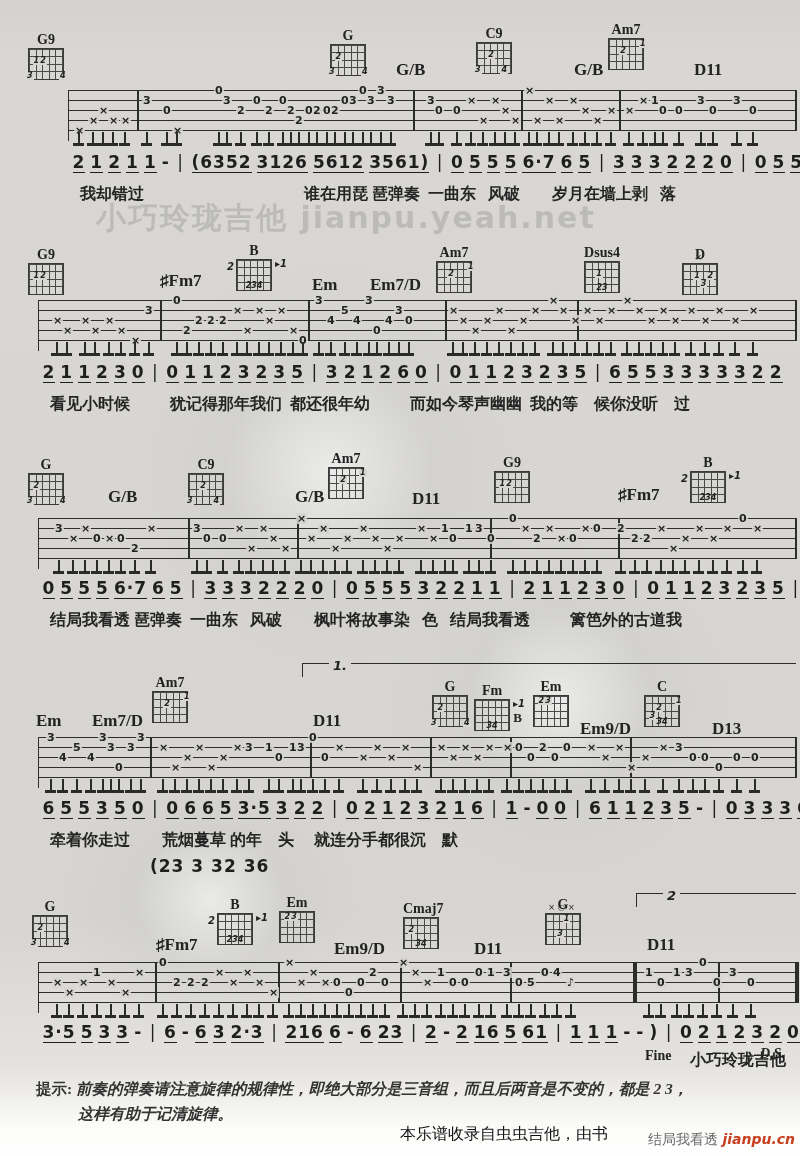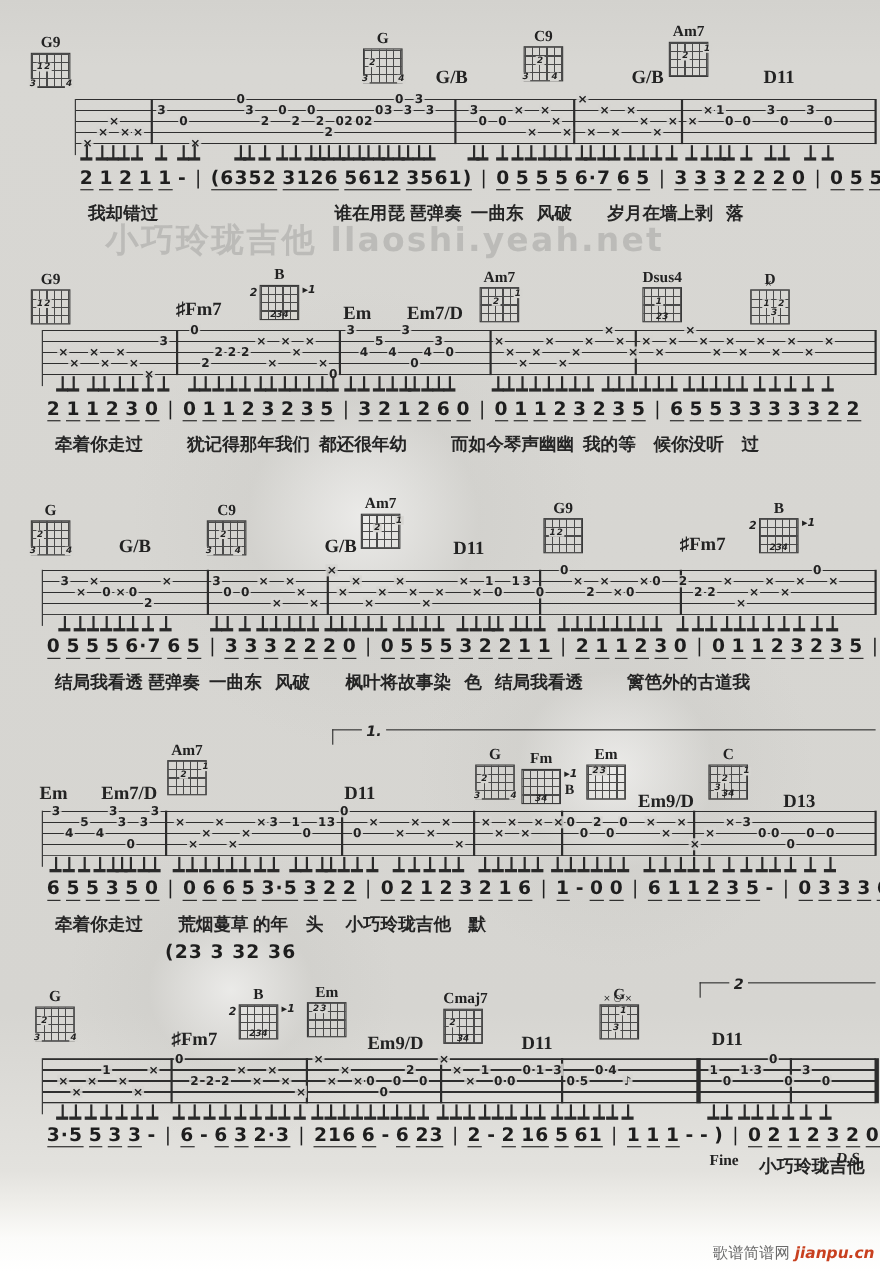--- a/index.html
+++ b/index.html
@@ -43,21 +43,21 @@
   .f-right{position:absolute;left:648px;top:1131px;font-size:14px;color:#6b6b6b;white-space:nowrap;}
   .f-right .url{color:#c8401f;font-weight:700;font-style:italic;}
 </style>
 </head>
 <body>
 
 <div id="page">
   <div class="ghost" style="left:120px;top:260px;width:420px;height:420px;"></div>
   <div class="ghost" style="left:380px;top:520px;width:360px;height:360px;"></div>
   <div class="ghost" style="left:60px;top:760px;width:300px;height:280px;"></div>
-  <div class="wm">小巧玲珑吉他 llaoshi.yeah.net</div>
+  <div class="wm">小巧玲珑吉他 jianpu.yeah.net</div>
 
   <div id="systems">
       <div class="cdwrap" style="left: 28px; top: 48px; position: absolute; height: 32px;">
         <div class="cdlabel">G9</div>
         <div class="diag">
           <div class="dot" style="left: 3.6px; top: 8.4px; position: absolute;">1</div>
           <div class="dot" style="left: 10.2px; top: 8.4px; position: absolute;">2</div>
           <div class="dot" style="left: -3px; top: 23.2px; position: absolute;">3</div>
           <div class="dot" style="left: 30px; top: 23.2px; position: absolute;">4</div>
         </div>
@@ -449,21 +449,21 @@
       <div class="mark" style="left: 714px; top: 305px; position: absolute;">×</div>
       <div class="stem" style="left: 718px; top: 342px; position: absolute;"></div>
       <div class="beam" style="left: 713px; top: 353px; position: absolute;"></div>
       <div class="mark" style="left: 730px; top: 315px; position: absolute;">×</div>
       <div class="stem" style="left: 734px; top: 342px; position: absolute;"></div>
       <div class="beam" style="left: 729px; top: 353px; position: absolute;"></div>
       <div class="mark" style="left: 748px; top: 305px; position: absolute;">×</div>
       <div class="stem" style="left: 752px; top: 342px; position: absolute;"></div>
       <div class="beam" style="left: 747px; top: 353px; position: absolute;"></div>
       <div class="melody" style="left: 40px; top: 362px; position: absolute;"><span class="u">2</span><span class="u">1</span><span class="u">1</span><span class="u">2</span><span class="u">3</span><span class="u">0</span><span class="bar2">|</span><span class="u">0</span><span class="u">1</span><span class="u">1</span><span class="u">2</span><span class="u">3</span><span class="u">2</span><span class="u">3</span><span class="u">5</span><span class="bar2">|</span><span class="u">3</span><span class="u">2</span><span class="u">1</span><span class="u">2</span><span class="u">6</span><span class="u">0</span><span class="bar2">|</span><span class="u">0</span><span class="u">1</span><span class="u">1</span><span class="u">2</span><span class="u">3</span><span class="u">2</span><span class="u">3</span><span class="u">5</span><span class="bar2">|</span><span class="u">6</span><span class="u">5</span><span class="u">5</span><span class="u">3</span><span class="u">3</span><span class="u">3</span><span class="u">3</span><span class="u">3</span><span class="u">2</span><span class="u">2</span></div>
-      <div class="lyrics" style="left: 50px; top: 394px; position: absolute;">牵着你走过          犹记得那年我们  都还很年幼          而如今琴声幽幽  我的等    候你没听    过</div>
+      <div class="lyrics" style="left: 50px; top: 394px; position: absolute;">看见小时候          犹记得那年我们  都还很年幼          而如今琴声幽幽  我的等    候你没听    过</div>
       <div class="cdwrap" style="left: 28px; top: 473px; position: absolute; height: 32px;">
         <div class="cdlabel">G</div>
         <div class="diag">
           <div class="dot" style="left: 3.6px; top: 8.4px; position: absolute;">2</div>
           <div class="dot" style="left: -3px; top: 23.2px; position: absolute;">3</div>
           <div class="dot" style="left: 30px; top: 23.2px; position: absolute;">4</div>
         </div>
       </div>
       <div class="chtext" style="left: 108px; top: 487px; position: absolute;">G/B</div>
       <div class="cdwrap" style="left: 188px; top: 473px; position: absolute; height: 32px;">
@@ -864,21 +864,21 @@
       <div class="mark" style="left: 714px; top: 762px; position: absolute;">0</div>
       <div class="stem" style="left: 718px; top: 779px; position: absolute;"></div>
       <div class="beam" style="left: 713px; top: 790px; position: absolute;"></div>
       <div class="mark" style="left: 732px; top: 752px; position: absolute;">0</div>
       <div class="stem" style="left: 736px; top: 779px; position: absolute;"></div>
       <div class="beam" style="left: 731px; top: 790px; position: absolute;"></div>
       <div class="mark" style="left: 750px; top: 752px; position: absolute;">0</div>
       <div class="stem" style="left: 754px; top: 779px; position: absolute;"></div>
       <div class="beam" style="left: 749px; top: 790px; position: absolute;"></div>
       <div class="melody" style="left: 40px; top: 798px; position: absolute;"><span class="u">6</span><span class="u">5</span><span class="u">5</span><span class="u">3</span><span class="u">5</span><span class="u">0</span><span class="bar2">|</span><span class="u">0</span><span class="u">6</span><span class="u">6</span><span class="u">5</span><span class="u">3·5</span><span class="u">3</span><span class="u">2</span><span class="u">2</span><span class="bar2">|</span><span class="u">0</span><span class="u">2</span><span class="u">1</span><span class="u">2</span><span class="u">3</span><span class="u">2</span><span class="u">1</span><span class="u">6</span><span class="bar2">|</span><span class="u">1</span><span>-</span><span class="u">0</span><span class="u">0</span><span class="bar2">|</span><span class="u">6</span><span class="u">1</span><span class="u">1</span><span class="u">2</span><span class="u">3</span><span class="u">5</span><span>-</span><span class="bar2">|</span><span class="u">0</span><span class="u">3</span><span class="u">3</span><span class="u">3</span><span class="u">65</span></div>
-      <div class="lyrics" style="left: 50px; top: 830px; position: absolute;">牵着你走过        荒烟蔓草 的年    头     小巧玲珑吉他    默</div>
+      <div class="lyrics" style="left: 50px; top: 830px; position: absolute;">牵着你走过        荒烟蔓草 的年    头     就连分手都很沉    默</div>
       <div class="melody" style="left: 150px; top: 856px; position: absolute;">(23 3 32 36</div>
       <div class="cdwrap" style="left: 32px; top: 915px; position: absolute; height: 32px;">
         <div class="cdlabel">G</div>
         <div class="diag">
           <div class="dot" style="left: 3.6px; top: 8.4px; position: absolute;">2</div>
           <div class="dot" style="left: -3px; top: 23.2px; position: absolute;">3</div>
           <div class="dot" style="left: 30px; top: 23.2px; position: absolute;">4</div>
         </div>
       </div>
       <div class="chtext" style="left: 156px; top: 935px; position: absolute;">♯Fm7</div>
@@ -1066,18 +1066,24 @@
       <div class="beam" style="left: 727px; top: 1015px; position: absolute;"></div>
       <div class="mark" style="left: 746px; top: 977px; position: absolute;">0</div>
       <div class="stem" style="left: 750px; top: 1004px; position: absolute;"></div>
       <div class="beam" style="left: 745px; top: 1015px; position: absolute;"></div>
       <div class="melody" style="left: 40px; top: 1022px; position: absolute;"><span class="u">3·5</span><span class="u">5</span><span class="u">3</span><span class="u">3</span><span>-</span><span class="bar2">|</span><span class="u">6</span><span>-</span><span class="u">6</span><span class="u">3</span><span class="u">2·3</span><span class="bar2">|</span><span class="u">216</span><span class="u">6</span><span>-</span><span class="u">6</span><span class="u">23</span><span class="bar2">|</span><span class="u">2</span><span>-</span><span class="u">2</span><span class="u">16</span><span class="u">5</span><span class="u">61</span><span class="bar2">|</span><span class="u">1</span><span class="u">1</span><span class="u">1</span><span>-</span><span>-</span><span>)</span><span class="bar2">|</span><span class="u">0</span><span class="u">2</span><span class="u">1</span><span class="u">2</span><span class="u">3</span><span class="u">2</span><span class="u">0</span></div>
       <div class="finetag" style="left: 645px; top: 1048px; position: absolute;">Fine</div>
       <div class="lyrics" style="left: 690px; top: 1050px; position: absolute;">小巧玲珑吉他</div>
       <div class="finetag" style="left: 760px; top: 1046px; position: absolute; font-style: italic;">D.S.</div>
     </div>
 
+  <div class="tips">
+    <span class="tl">提示:</span>
+    <span>前奏的弹奏请注意旋律的规律性，即绝大部分是三音组，而且后两音是不变的，都是 2 3，</span><br>
+    <span style="margin-left:42px">这样有助于记清旋律。</span>
+  </div>
 
+  <div class="f-center">本乐谱收录自虫虫吉他，由书</div>
   <div class="f-right">
-    <span>歌谱简谱网</span>
+    <span>结局我看透</span>
     <span class="url">jianpu.cn</span>
   </div>
 </div>
 
 </body></html>

